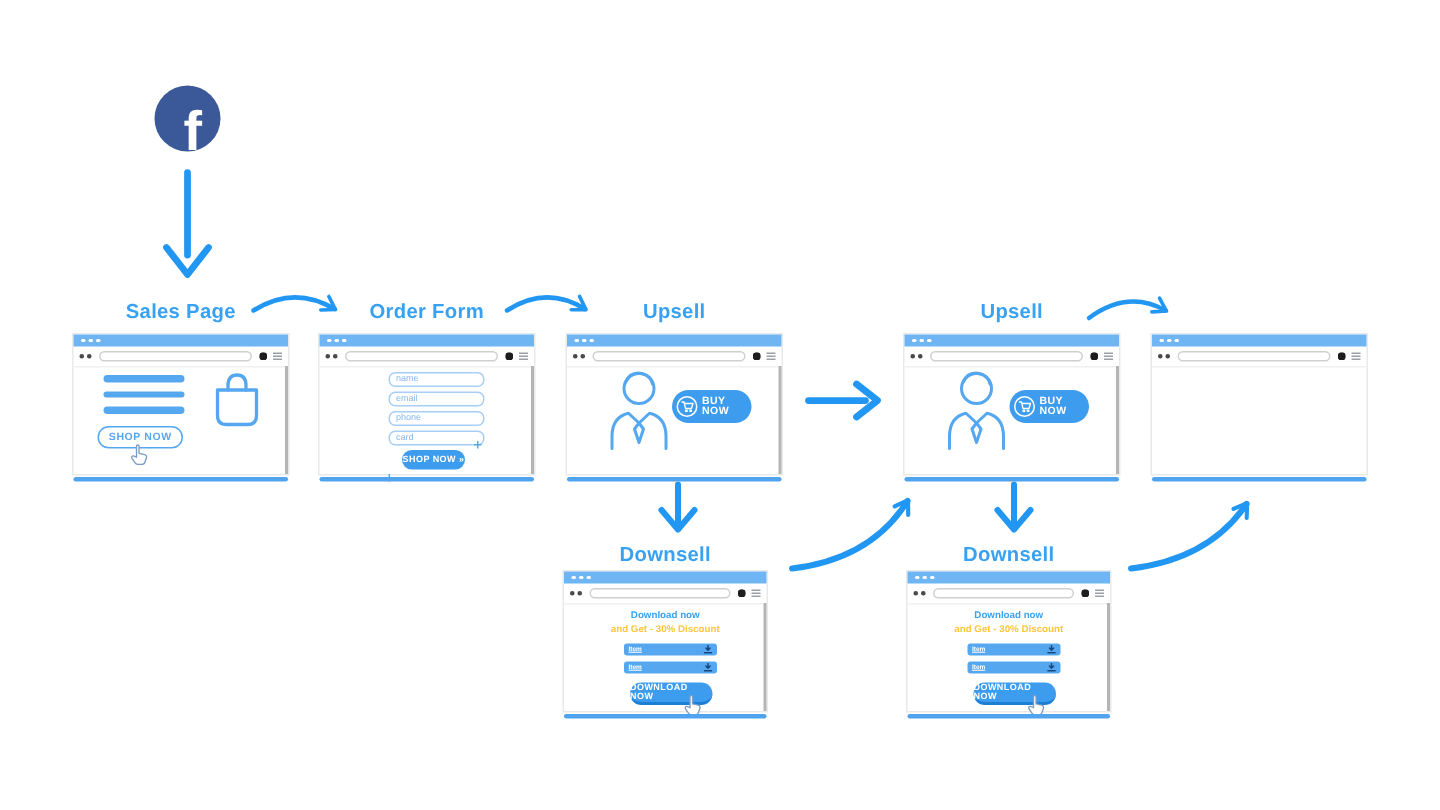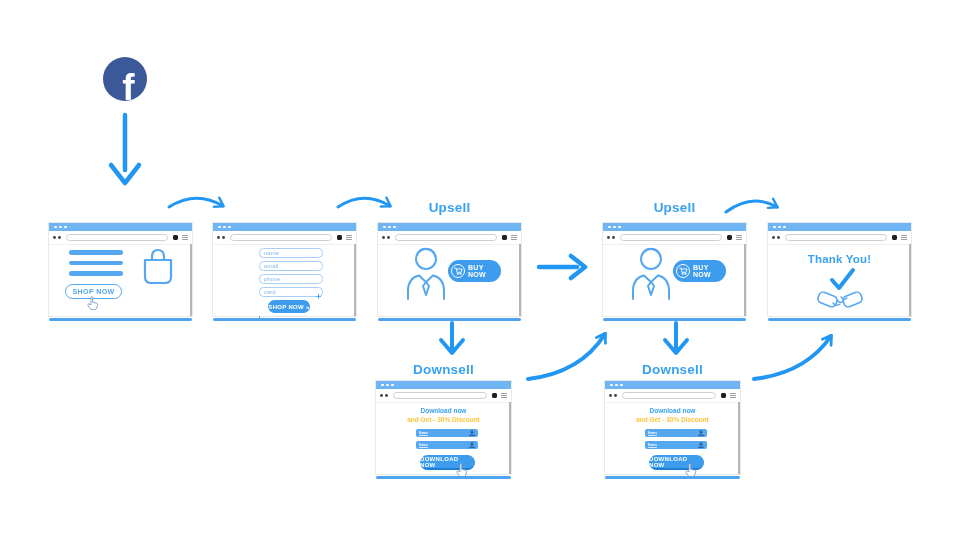--- a/index.html
+++ b/index.html
@@ -107,20 +107,22 @@
     <path d="M676,323 L676,348" stroke-width="4"></path>
     <path d="M665,340 L676,353 L687,340" stroke-width="4"></path>
     <path d="M528,379 C562,375 588,361 605,334" stroke-width="4" marker-end="url(#mk2)"></path>
     <path d="M754,379 C788,375 814,361 831,336" stroke-width="4" marker-end="url(#mk2)"></path>
   </svg>
 
   <div class="fb">
     <span>f</span>
   </div>
 
+  <div class="step-title" style="left:48px;top:200px;width:145px">Sales Page</div>
+  <div class="step-title" style="left:212px;top:200px;width:145px">Order Form</div>
   <div class="step-title" style="left:377px;top:200px;width:145px">Upsell</div>
   <div class="step-title" style="left:602px;top:200px;width:145px">Upsell</div>
   <div class="step-title" style="left:375px;top:362px;width:137px">Downsell</div>
   <div class="step-title" style="left:604px;top:362px;width:137px">Downsell</div>
 
   <div class="win" style="left:48px;top:222px;width:145px;height:95px">
     <div class="tbar">
         <i></i>
         <i></i>
         <i></i>
@@ -271,30 +273,20 @@
       <i class="nd"></i>
         <i class="nd"></i>
       <div class="url"></div>
       <i class="gear"></i>
       <div class="menu">
           <i></i>
           <i></i>
           <i></i>
         </div>
     </div>
-    <div class="wbody">
-      <div class="ty-msg">Thank You!</div>
-      <svg class="ty-art" width="50" height="48" viewBox="0 0 50 48">
-        <path class="chk" d="M17,13 L24,21 L38,3"></path>
-        <rect class="hand" x="3" y="27" width="19" height="11" rx="4.5" transform="rotate(22 12.5 32.5)"></rect>
-        <rect class="hand" x="28" y="27" width="19" height="11" rx="4.5" transform="rotate(-22 37.5 32.5)"></rect>
-        <path class="fing" d="M18,36 q3,4 7,1 M22,33 q3,4 7,1 M26,30 q3,4 6,1"></path>
-      </svg>
-      <div class="sbar"></div>
-    </div>
     <div class="bbar"></div>
   </div>
 
   <div class="win" style="left:375px;top:380px;width:137px;height:95px">
     <div class="tbar">
         <i></i>
         <i></i>
         <i></i>
       </div>
     <div class="abar">

